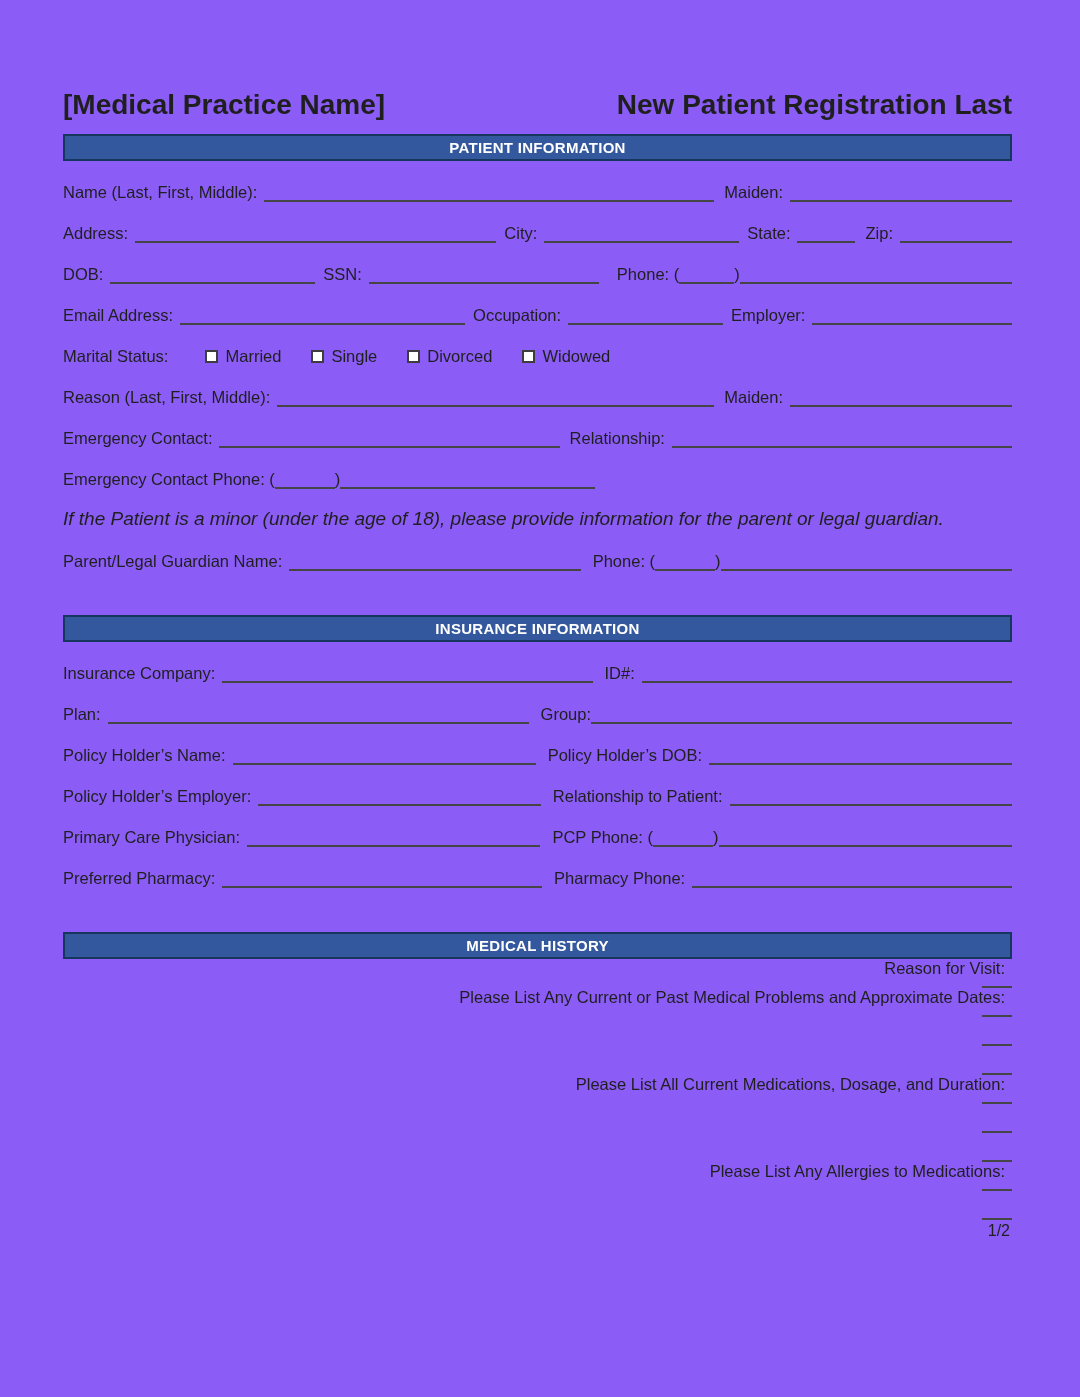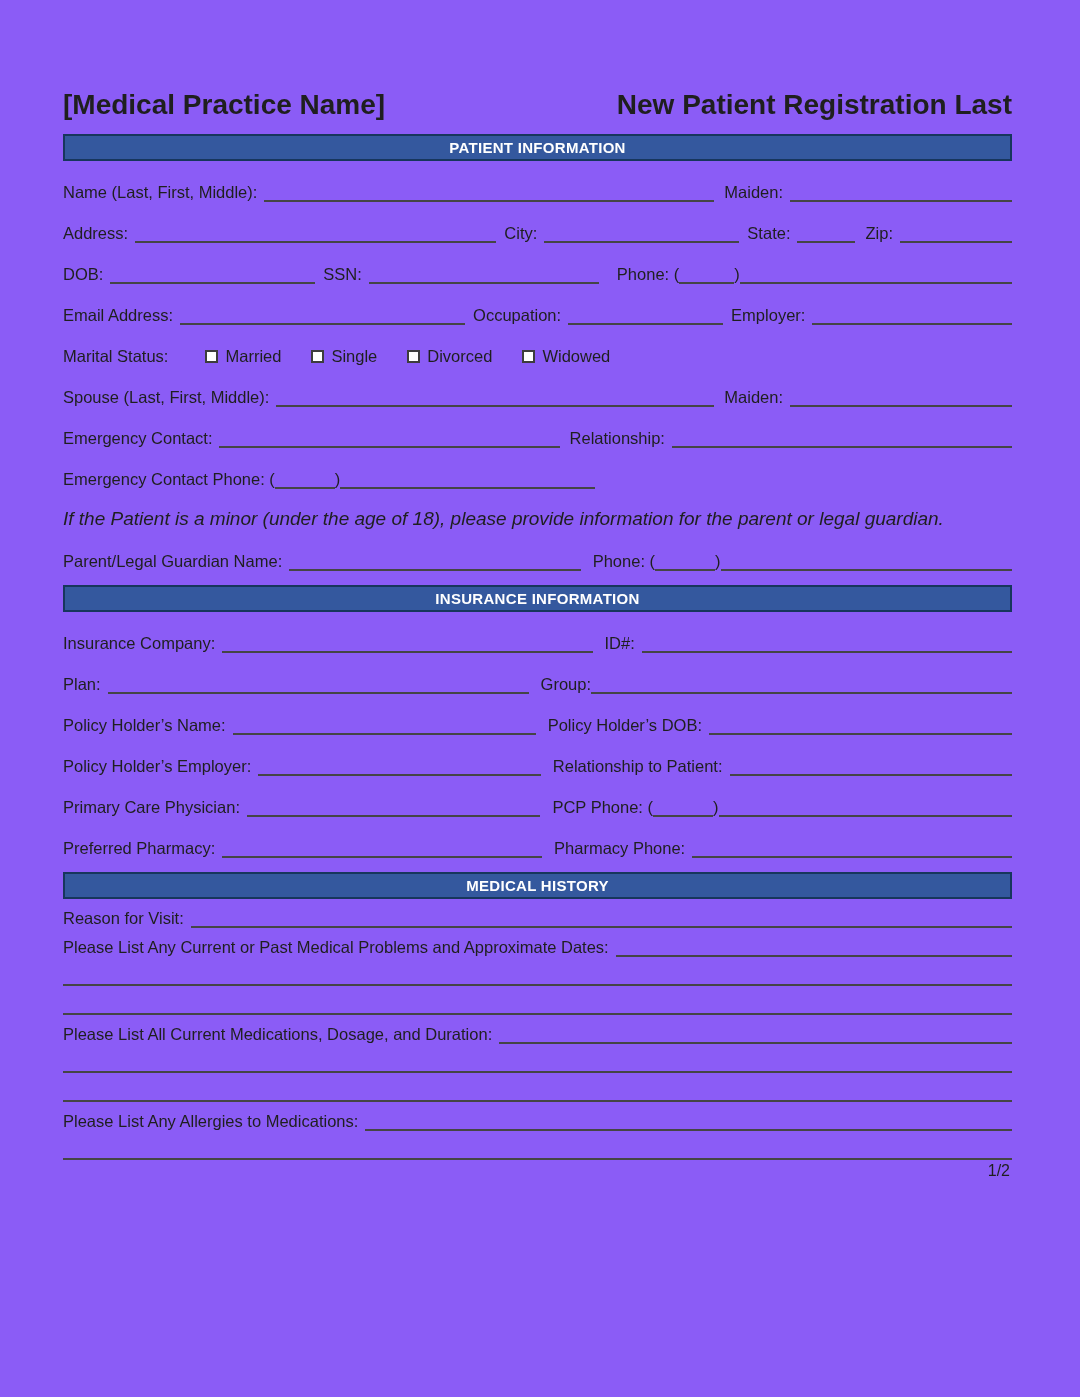--- a/index.html
+++ b/index.html
@@ -18,26 +18,26 @@
     font-weight:bold; font-size:28px; line-height:34px; white-space:nowrap;
   }
   .banner {
     margin-top:12px;
     background:var(--banner-bg, #34589E);
     border:2px solid var(--banner-border, #17365D);
     color:var(--banner-text, #ffffff);
     box-sizing:border-box; height:27px; line-height:23px;
     text-align:center; font-weight:bold; font-size:15px; letter-spacing:0.3px;
   }
-  .banner.mt-lg { margin-top:14px; }
+  .banner.mt-lg { margin-top:44px; }
   .row {
     display:flex; align-items:flex-end;
     height:41px; font-size:16.5px; white-space:nowrap;
   }
-  .mrow { height:29px; }
+  .mrow { height:29px;flex-direction:column; }
   .lbl { padding-right:7px; line-height:19px; }
   .paren { line-height:19px; }
   .line {
     border-bottom:2px solid var(--line-color, #454545);
     height:12px;
   }
   .fill { flex:1 1 40px; min-width:30px; }
   .w222 { flex:0 0 222px; } .w195 { flex:0 0 195px; }
   .w58  { flex:0 0 58px; }  .w112 { flex:0 0 112px; } .w205 { flex:0 0 205px; }
   .w230 { flex:0 0 230px; } .w55  { flex:0 0 55px; }  .w285 { flex:0 0 285px; }
@@ -116,21 +116,21 @@
       <span class="cb"></span>
       <span>Divorced</span>
     </span>
     <span class="opt">
       <span class="cb"></span>
       <span>Widowed</span>
     </span>
   </div>
 
   <div class="row">
-    <span class="lbl">Spouse (Last, First, Middle):</span>
+    <span class="lbl">Reason (Last, First, Middle):</span>
     <span class="line fill"></span>
     <span class="lbl" style="padding-left:10px">Maiden:</span>
     <span class="line w222"></span>
   </div>
 
   <div class="row">
     <span class="lbl">Emergency Contact:</span>
     <span class="line fill"></span>
     <span class="lbl" style="padding-left:10px">Relationship:</span>
     <span class="line fill"></span>

